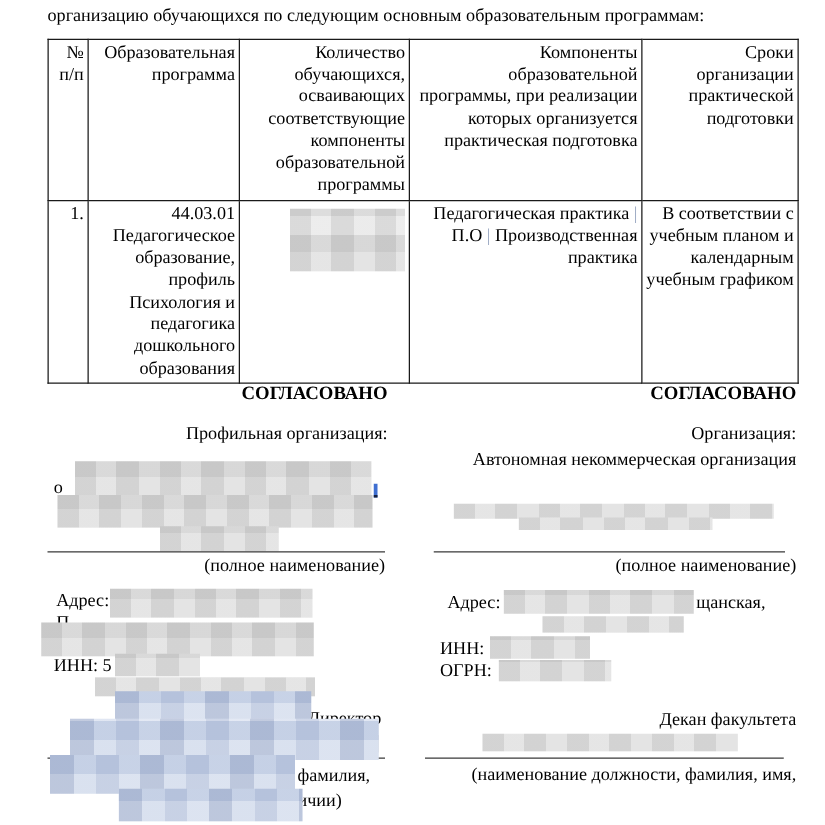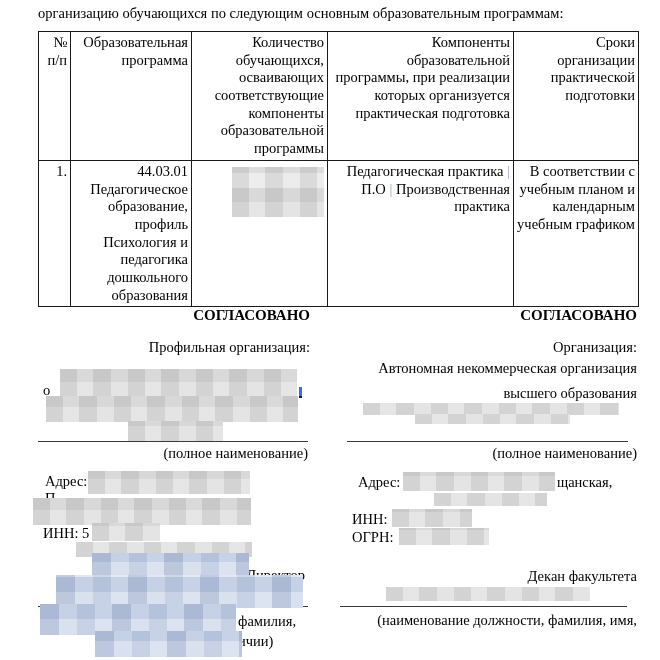--- a/index.html
+++ b/index.html
@@ -125,21 +125,20 @@
 
   <div class="sig-line" style="left:38px;top:606px;width:270px;"></div>
   <span class="abs" style="left:238px;top:613px;">фамилия,</span>
   <span class="abs" style="left:238px;top:633px;">ичии)</span>
 
   <div class="abs center bold" style="left:340px;top:306px;width:297px;font-size:15px;">СОГЛАСОВАНО</div>
 
   <div class="abs center" style="left:340px;top:339px;width:297px;">Организация:</div>
 
   <div class="abs center" style="left:340px;top:360px;width:297px;">Автономная некоммерческая организация</div>
-  <div class="abs center" style="left:340px;top:385px;width:297px;">высшего образования</div>
   <div class="mosaic" style="left:363px;top:403px;width:256px;height:12px;"></div>
   <div class="mosaic" style="left:415px;top:414px;width:155px;height:10px;"></div>
 
   <div class="sig-line" style="left:347px;top:441px;width:281px;"></div>
   <div class="abs center" style="left:340px;top:445px;width:297px;">(полное наименование)</div>
 
   <span class="abs" style="left:358px;top:474px;">Адрес:</span>
   <div class="mosaic" style="left:403px;top:472px;width:152px;height:19px;"></div>
   <span class="abs" style="left:557px;top:474px;">щанская,</span>
   <div class="mosaic" style="left:434px;top:493px;width:113px;height:13px;"></div>

